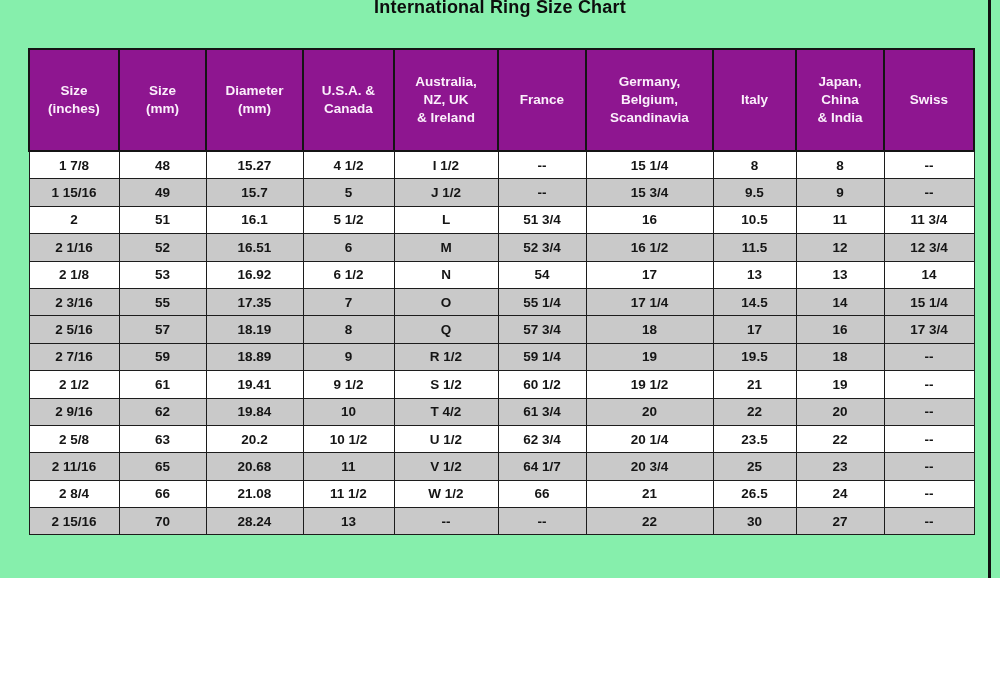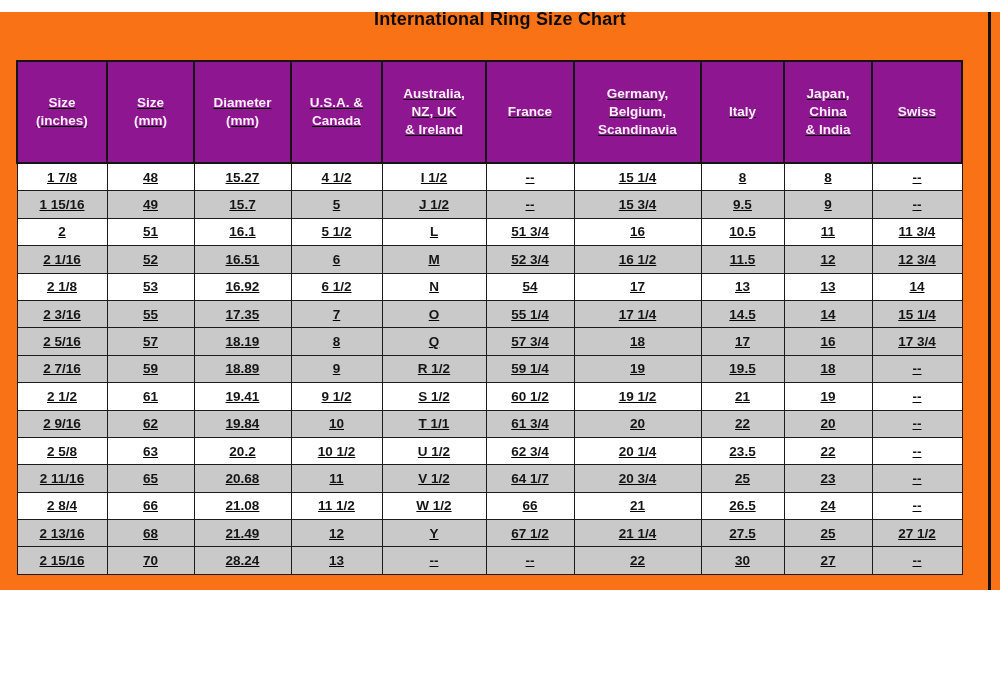--- a/index.html
+++ b/index.html
@@ -5,43 +5,41 @@
   html, body {
     margin: 0;
     padding: 0;
     background: #ffffff;
     font-family: "Liberation Sans", sans-serif;
   }
   .page {
     position: relative;
     width: 1000px;
     height: 578px;
-    background: #f97316;
+    background: #86efac;
     overflow: hidden;
-    margin-top: 12px;
   }
   .title {
     position: absolute;
     top: -3px;
     left: 0;
     width: 100%;
     text-align: center;
     font-size: 18px;
     font-weight: bold;
     color: #0d0d0d;
     letter-spacing: 0.2px;
   }
   table.ring-chart {
     position: absolute;
-    left: 16px;
+    left: 28px;
     top: 48px;
     width: 945px;
     border-collapse: collapse;
     table-layout: fixed;
-    text-decoration: underline;
   }
   table.ring-chart th {
     background: #8e1690;
     color: #fbeffb;
     font-weight: bold;
     font-size: 13.5px;
     line-height: 1.35;
     height: 100px;
     text-align: center;
     vertical-align: middle;
@@ -233,21 +231,21 @@
           <td>19 1/2</td>
           <td>21</td>
           <td>19</td>
           <td>--</td>
         </tr>
         <tr class="alt">
           <td>2  9/16</td>
           <td>62</td>
           <td>19.84</td>
           <td>10</td>
-          <td>T 1/1</td>
+          <td>T 4/2</td>
           <td>61 3/4</td>
           <td>20</td>
           <td>22</td>
           <td>20</td>
           <td>--</td>
         </tr>
         <tr>
           <td>2  5/8</td>
           <td>63</td>
           <td>20.2</td>
@@ -277,32 +275,20 @@
           <td>21.08</td>
           <td>11 1/2</td>
           <td>W 1/2</td>
           <td>66</td>
           <td>21</td>
           <td>26.5</td>
           <td>24</td>
           <td>--</td>
         </tr>
         <tr class="alt">
-          <td>2 13/16</td>
-          <td>68</td>
-          <td>21.49</td>
-          <td>12</td>
-          <td>Y</td>
-          <td>67 1/2</td>
-          <td>21 1/4</td>
-          <td>27.5</td>
-          <td>25</td>
-          <td>27 1/2</td>
-        </tr>
-        <tr class="alt">
           <td>2 15/16</td>
           <td>70</td>
           <td>28.24</td>
           <td>13</td>
           <td>--</td>
           <td>--</td>
           <td>22</td>
           <td>30</td>
           <td>27</td>
           <td>--</td>

